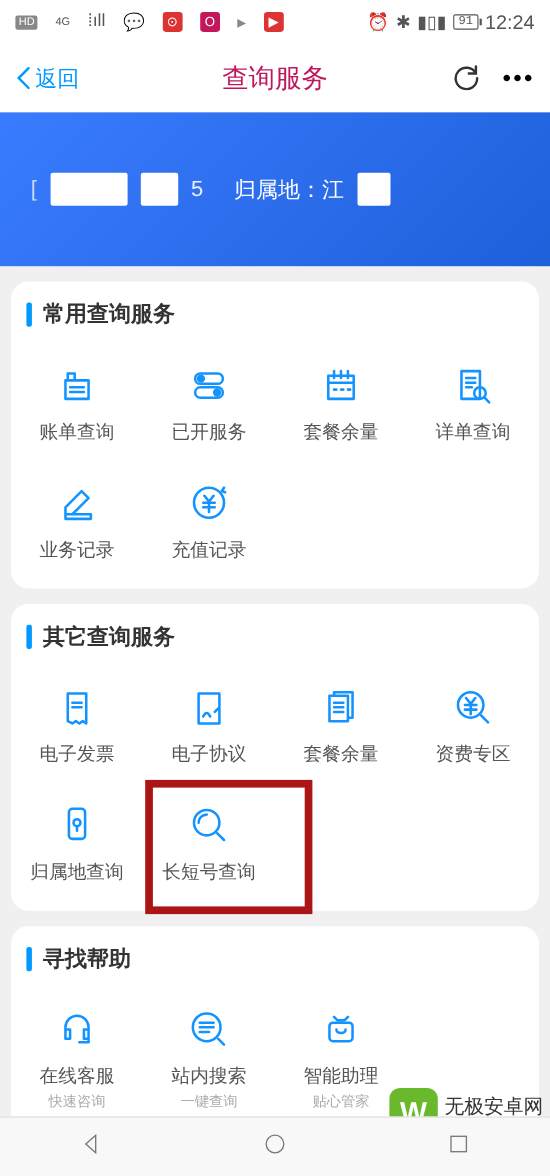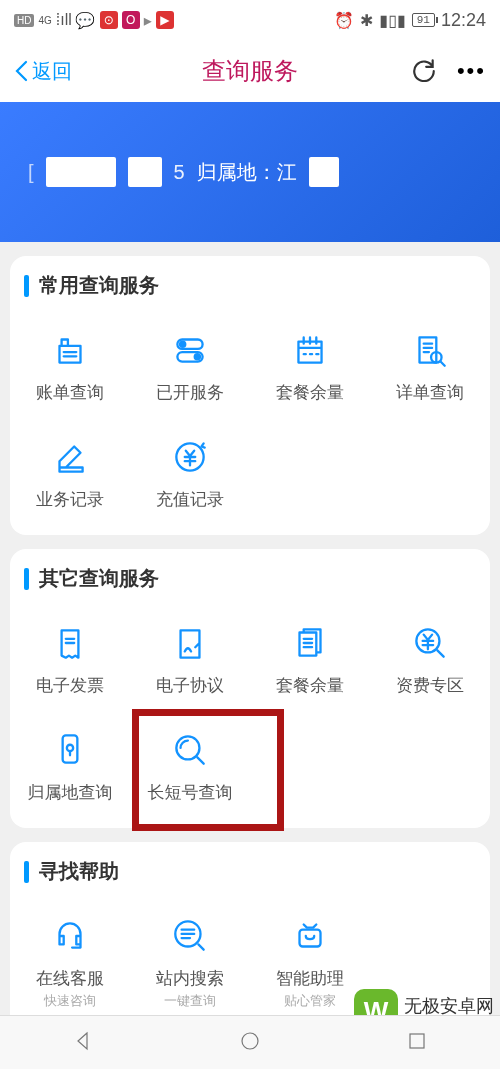--- a/index.html
+++ b/index.html
@@ -1,19 +1,19 @@
 <!DOCTYPE html>
 <html><head>
 <meta charset="utf-8">
 <style>
 * { margin: 0; padding: 0; box-sizing: border-box; }
 body { width: 500px; height: 1069px; font-family: -apple-system, "PingFang SC", "Microsoft YaHei", sans-serif; background: #f0f0f0; position: relative; overflow: hidden; }
 
 .status-bar { height: 40px; background: #fff; display: flex; align-items: center; justify-content: space-between; padding: 0 14px; font-size: 16px; color: #555; }
-.status-left { display: flex; align-items: center; gap: 4px; }
+.status-left { display: flex; align-items: center; gap: 16px; }
 .status-right { display: flex; align-items: center; gap: 6px; }
 .hd-badge { background: #888; color: #fff; font-size: 10px; padding: 1px 3px; border-radius: 2px; }
 .battery-box { border: 1.5px solid #555; border-radius: 2px; padding: 0 4px; font-size: 11px; position: relative; font-family: Liberation Mono, monospace; }
 .battery-box::after { content: ""; position: absolute; right: -4px; top: 3px; width: 2px; height: 6px; background: #555; }
 .time { font-size: 18px; }
 
 .header { height: 62px; background: #fff; display: flex; align-items: center; padding: 0 14px; position: relative; justify-content: space-between; }
 .back-btn { display: flex; align-items: center; color: #0099ff; font-size: 20px; }
 .back-btn svg { width: 14px; height: 22px; margin-right: 4px; }
 .header-title { position: absolute; left: 50%; transform: translateX(-50%); font-size: 24px; color: #be185d; }
@@ -85,21 +85,21 @@
     </span>
     <span class="dots">•••</span>
   </div>
 </div>
 
 <div class="banner">
   <span style="opacity:.7">[</span>
   <div class="banner-masked banner-field1"></div>
   <div class="banner-masked banner-field2"></div>
   <span style="opacity:.9">5</span>
-  <span style="">归属地：江</span>
+  <span style="margin-left:16px">归属地：江</span>
   <div class="banner-masked banner-field3"></div>
 </div>
 
 <div class="section">
   <div class="section-title">常用查询服务</div>
   <div class="grid">
     <div class="grid-item">
       <div class="glyph">
           <svg viewBox="0 0 40 40">
             <path d="M12 10h6v6h-6z M10 16h20v16h-20z M26 22h-12 M26 26h-12"></path>

